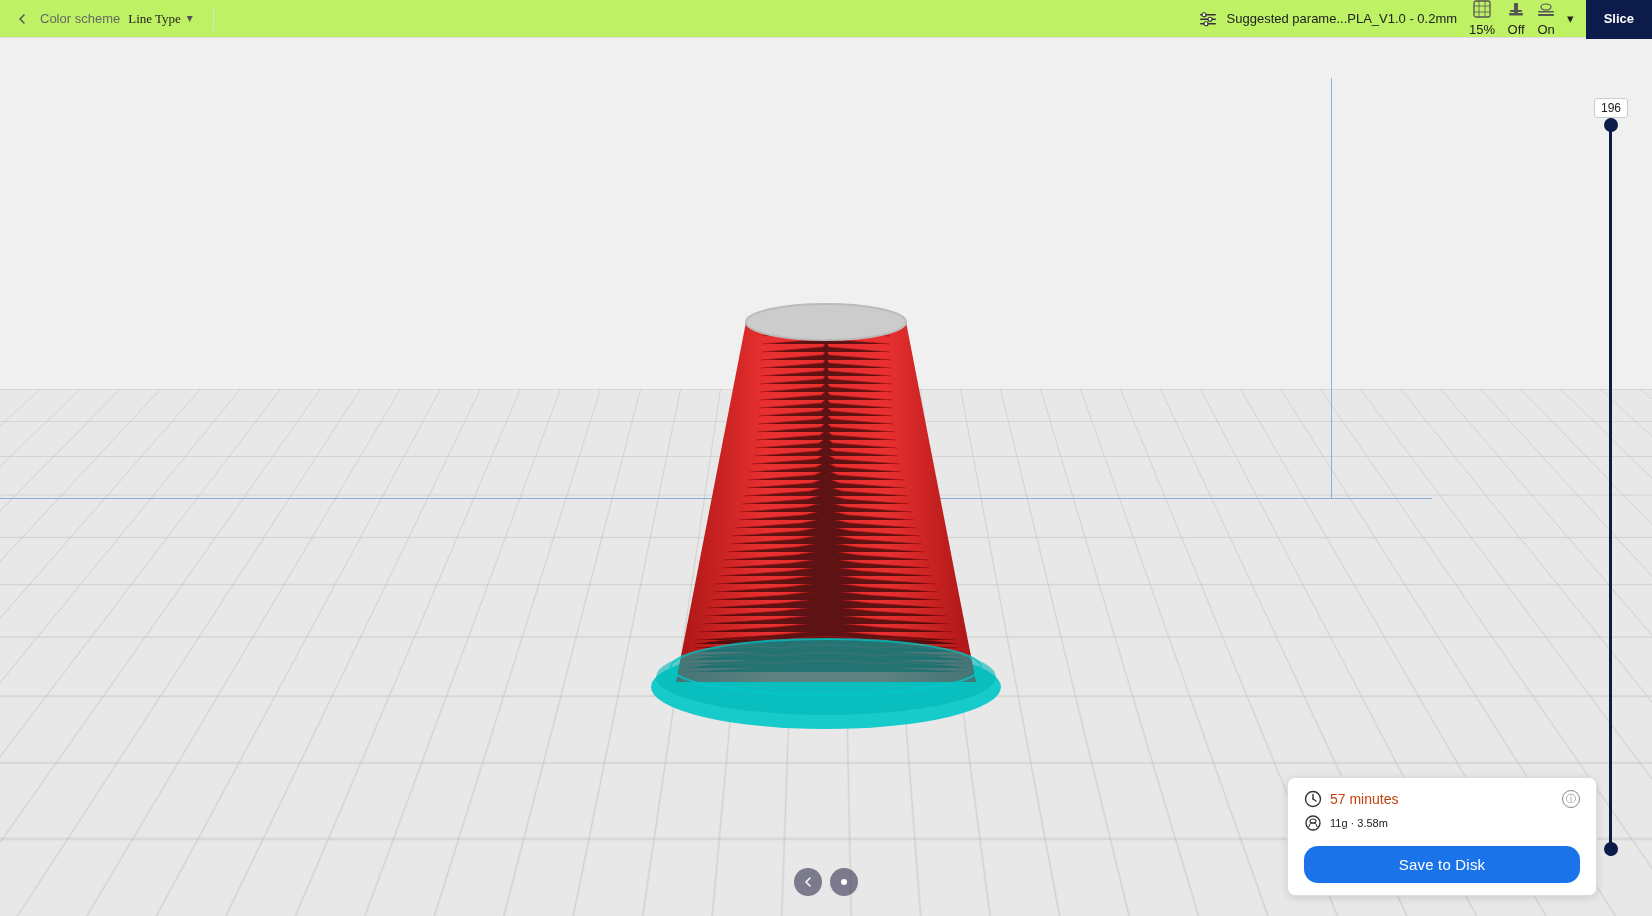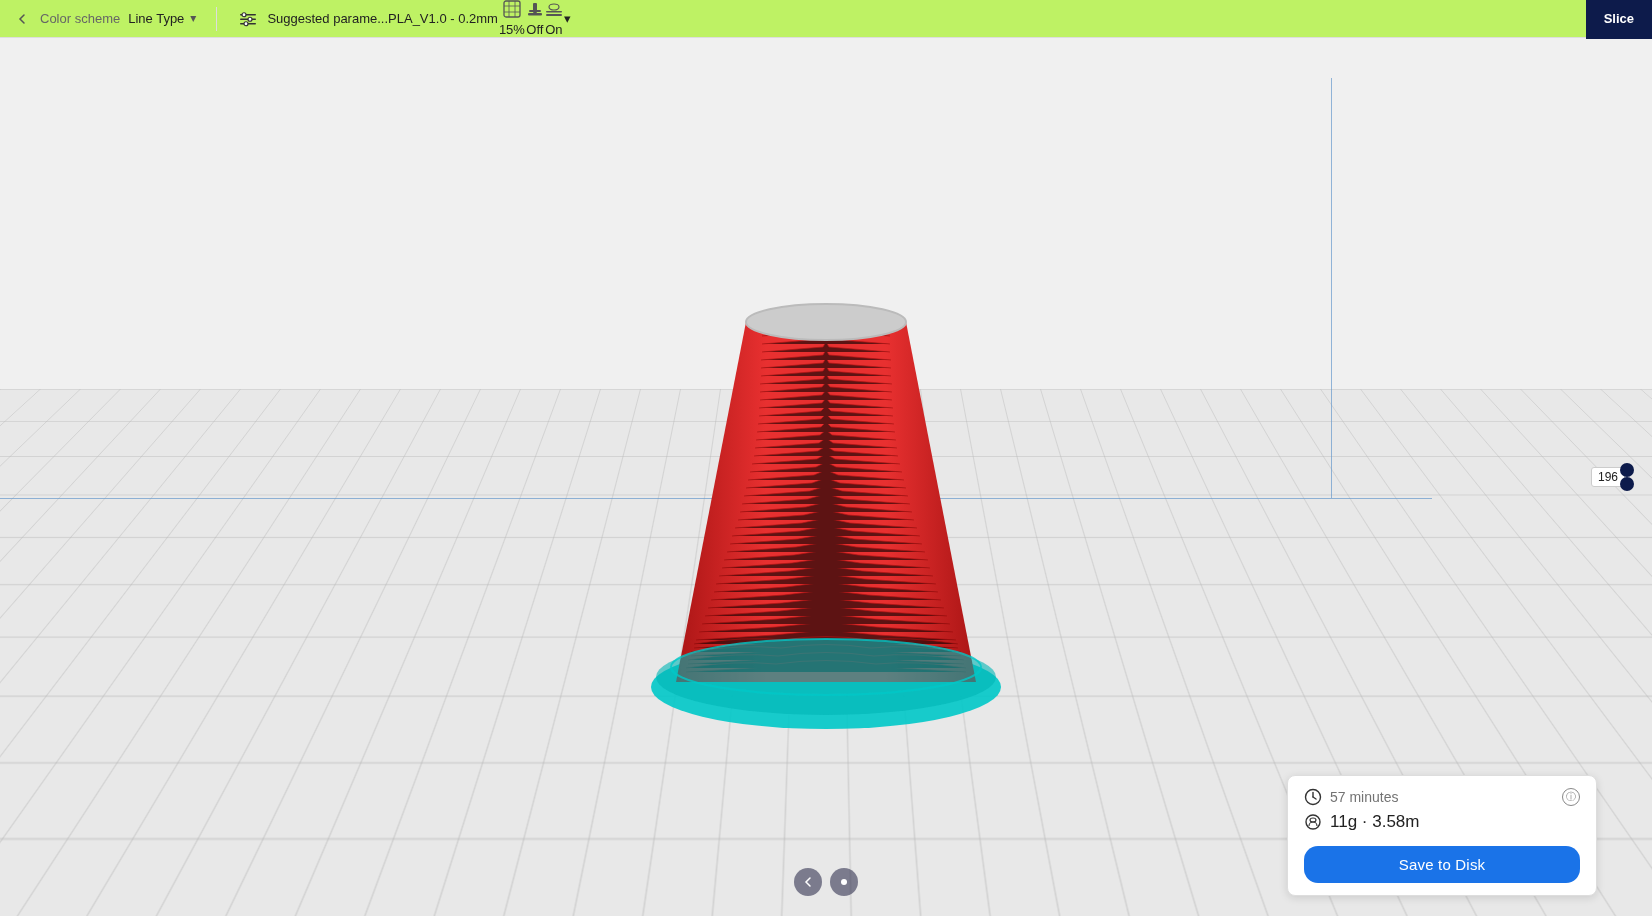--- a/index.html
+++ b/index.html
@@ -51,42 +51,44 @@
       font-size: 13px;
       color: #222;
       font-weight: 500;
     }
 
     .toolbar-scheme-dropdown {
       display: flex;
       align-items: flex-start;
       gap: 6px;
       cursor: pointer;
+      font-family: Liberation Serif, serif;
     }
 
     .toolbar-scheme-dropdown .chevron-down {
       color: #555;
       font-size: 12px;
     }
 
     
     .toolbar-divider {
       width: 1px;
       height: 24px;
       background: #ddd;
       margin: 0 8px;
     }
 
     
     .toolbar-right {
       display: flex;
       align-items: center;
-      gap: 1px;
+      gap: 12px;
       flex: 1;
       padding: 0 12px;
+      justify-content: flex-end;
     }
 
     .suggested-params {
       display: flex;
       align-items: center;
       gap: 8px;
       cursor: pointer;
     }
 
     .suggested-params-icon {
@@ -195,21 +197,21 @@
       height: 500px;
     }
 
     
     .layer-slider {
       position: absolute;
       right: 24px;
       top: 60px;
       bottom: 60px;
       display: flex;
-      flex-direction: row;
+      flex-direction: column;
       align-items: center;
     }
 
     .layer-value-box {
       background: #fff;
       border: 1px solid #ccc;
       border-radius: 3px;
       padding: 2px 6px;
       font-size: 12px;
       color: #222;
@@ -281,39 +283,39 @@
       height: 18px;
       display: flex;
       align-items: center;
       justify-content: center;
       color: #444;
       font-size: 14px;
     }
 
     .info-text {
       font-size: 14px;
-      color: #737373;
+      color: #c2410c;
       font-weight: 500;
     }
 
     .info-circle-icon {
       width: 18px;
       height: 18px;
       border: 1.5px solid #888;
       border-radius: 50%;
       display: flex;
       align-items: center;
       justify-content: center;
       font-size: 10px;
       color: #888;
       cursor: pointer;
     }
 
     .info-weight {
-      font-size: 17px;
+      font-size: 11px;
       color: #222;
       font-weight: 500;
     }
 
     .save-button {
       width: 100%;
       background: #1a73e8;
       color: #fff;
       border: none;
       border-radius: 14px;

